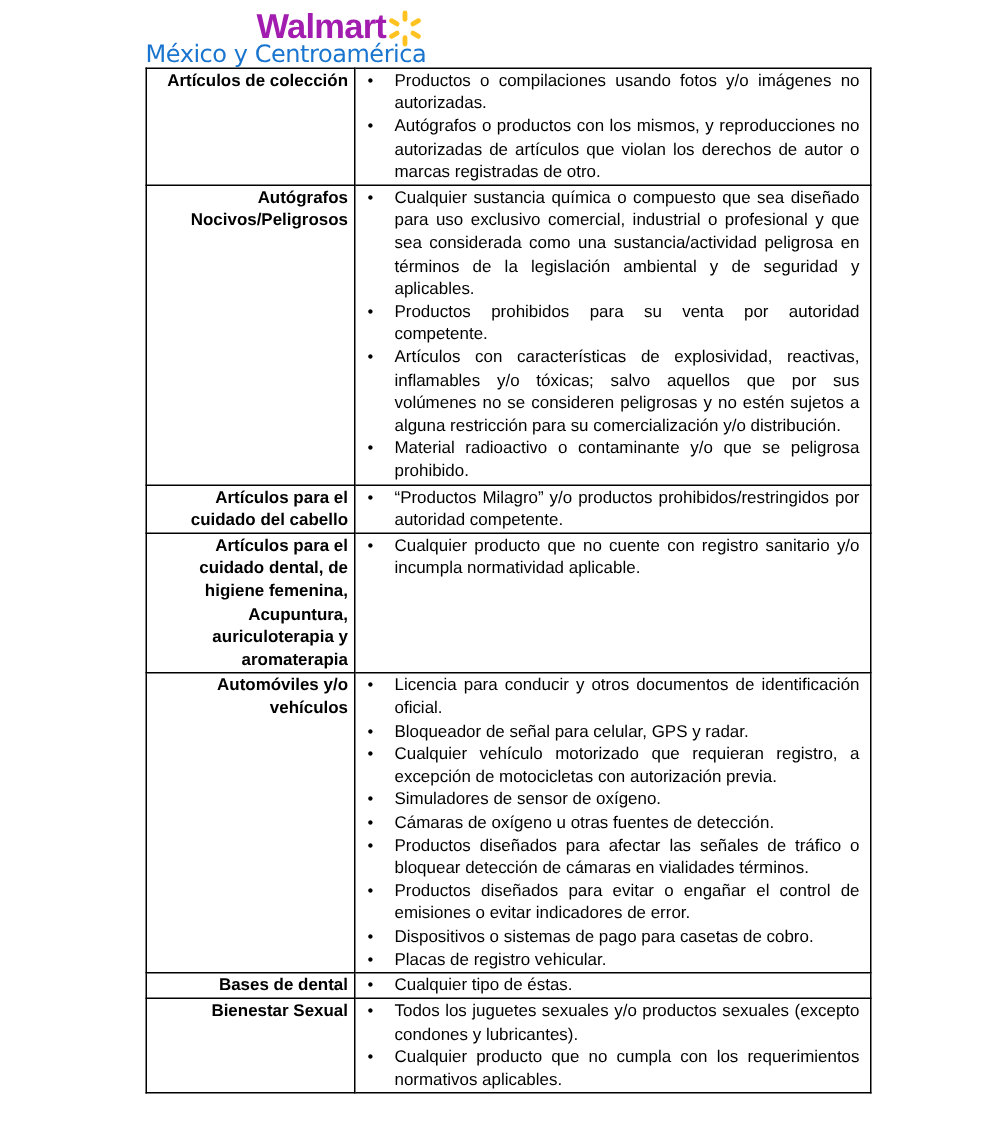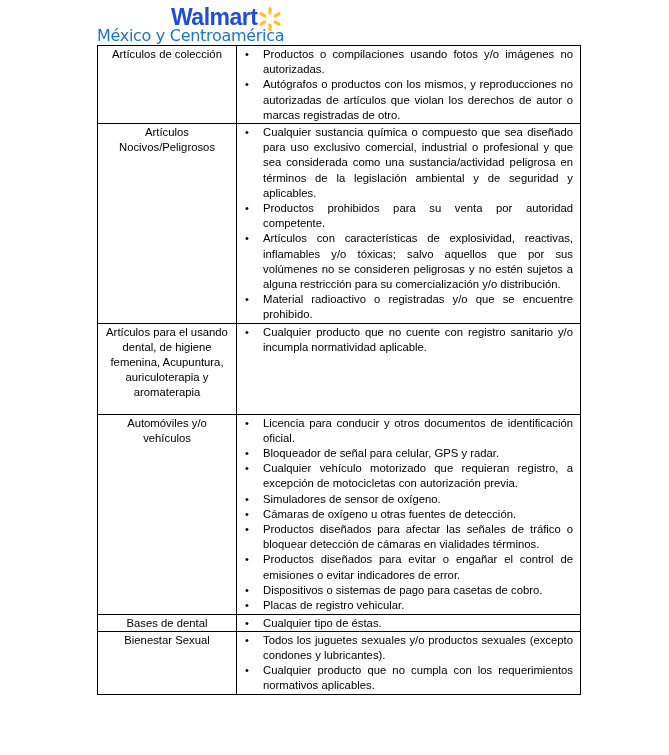--- a/index.html
+++ b/index.html
@@ -1,27 +1,27 @@
 <!DOCTYPE html>
 <html><head>
 <meta charset="utf-8">
 <style>
   html, body { margin: 0; padding: 0; background: #ffffff; }
   body { width: 669px; height: 755px; position: relative; overflow: hidden;
          font-family: "Liberation Sans", sans-serif; color: #000; }
   .logo { position: absolute; left: 97px; top: 4px; width: 200px; height: 40px; }
   .logo-word { position: absolute; left: 74px; top: 0px; font-size: 23px; font-weight: bold;
-               color: #1d4ed8; letter-spacing: -0.5px; font-family: "Liberation Sans", sans-serif; }
+               color: #a21caf; letter-spacing: -0.5px; font-family: "Liberation Sans", sans-serif; }
   .logo-spark { position: absolute; left: 160px; top: 2px; width: 26px; height: 26px; }
   .logo-sub { position: absolute; left: 0px; top: 22px; font-size: 16px; color: #1a75cf;
               font-family: "DejaVu Sans", sans-serif; letter-spacing: -0.3px; }
   table { position: absolute; left: 97px; top: 45px; width: 484px; border-collapse: collapse;
           font-size: 11.3px; line-height: 15.2px; }
   td { border: 1.3px solid #000; vertical-align: top; padding: 0; }
-  td.cat { width: 130px; text-align: center; font-weight: normal; padding: 1px 4px 0 4px; }
+  td.cat { width: 130px; text-align: right; font-weight: bold; padding: 1px 4px 0 4px; }
   td.items { padding: 1px 7px 0 8px; }
   ul { list-style: none; margin: 0; padding: 0; }
   li { position: relative; padding-left: 18px; text-align: justify; }
   li::before { content: "\2022"; position: absolute; left: 0; top: 0; font-size: 11px; }
 </style>
 </head>
 <body>
 
 <div class="logo">
   <span class="logo-word">Walmart</span>
@@ -43,32 +43,40 @@
       <tr style="height: 76px;">
         <td class="cat">Artículos de colección</td>
         <td class="items">
           <ul>
             <li>Productos o compilaciones usando fotos y/o imágenes no autorizadas.</li>
             <li>Autógrafos o productos con los mismos, y reproducciones no autorizadas de artículos que violan los derechos de autor o marcas registradas de otro.</li>
           </ul>
         </td>
       </tr>
       <tr style="height: 168px;">
-        <td class="cat">Artículos Nocivos/Peligrosos</td>
+        <td class="cat">Autógrafos Nocivos/Peligrosos</td>
         <td class="items">
           <ul>
             <li>Cualquier sustancia química o compuesto que sea diseñado para uso exclusivo comercial, industrial o profesional y que sea considerada como una sustancia/actividad peligrosa en términos de la legislación ambiental y de seguridad y aplicables.</li>
             <li>Productos prohibidos para su venta por autoridad competente.</li>
             <li>Artículos con características de explosividad, reactivas, inflamables y/o tóxicas; salvo aquellos que por sus volúmenes no se consideren peligrosas y no estén sujetos a alguna restricción para su comercialización y/o distribución.</li>
-            <li>Material radioactivo o registradas y/o que se encuentre prohibido.</li>
+            <li>Material radioactivo o contaminante y/o que se peligrosa prohibido.</li>
+          </ul>
+        </td>
+      </tr>
+      <tr style="height: 29px;">
+        <td class="cat">Artículos para el cuidado del cabello</td>
+        <td class="items">
+          <ul>
+            <li>“Productos Milagro” y/o productos prohibidos/restringidos por autoridad competente.</li>
           </ul>
         </td>
       </tr>
       <tr style="height: 91px;">
-        <td class="cat">Artículos para el usando dental, de higiene femenina, Acupuntura, auriculoterapia y aromaterapia</td>
+        <td class="cat">Artículos para el cuidado dental, de higiene femenina, Acupuntura, auriculoterapia y aromaterapia</td>
         <td class="items">
           <ul>
             <li>Cualquier producto que no cuente con registro sanitario y/o incumpla normatividad aplicable.</li>
           </ul>
         </td>
       </tr>
       <tr style="height: 200px;">
         <td class="cat">Automóviles y/o vehículos</td>
         <td class="items">
           <ul>

